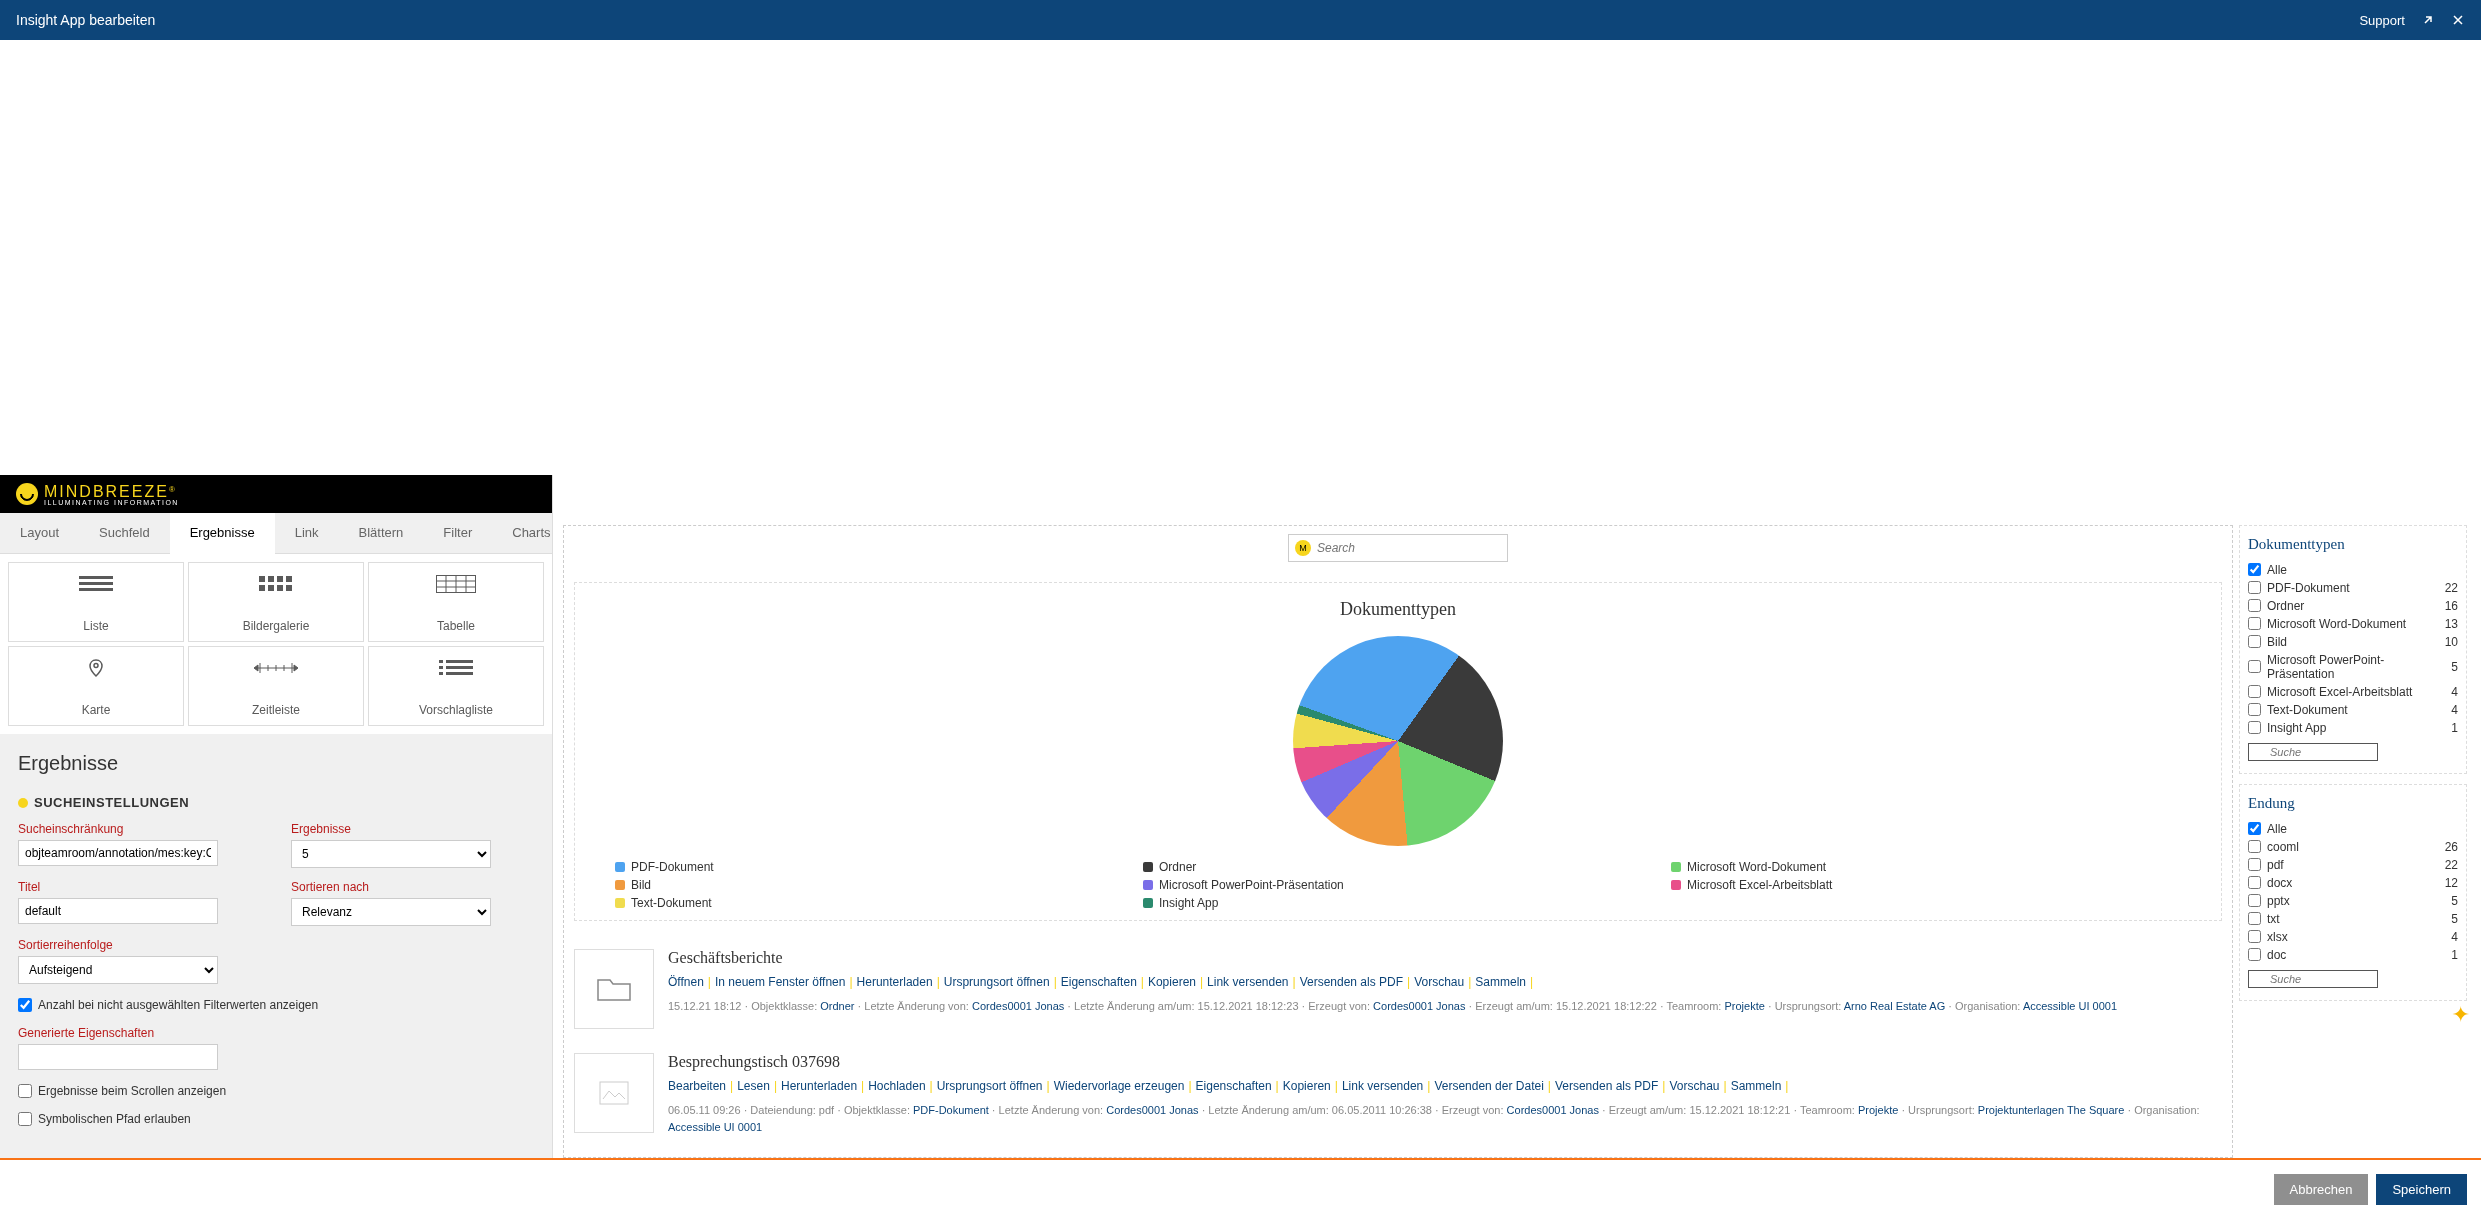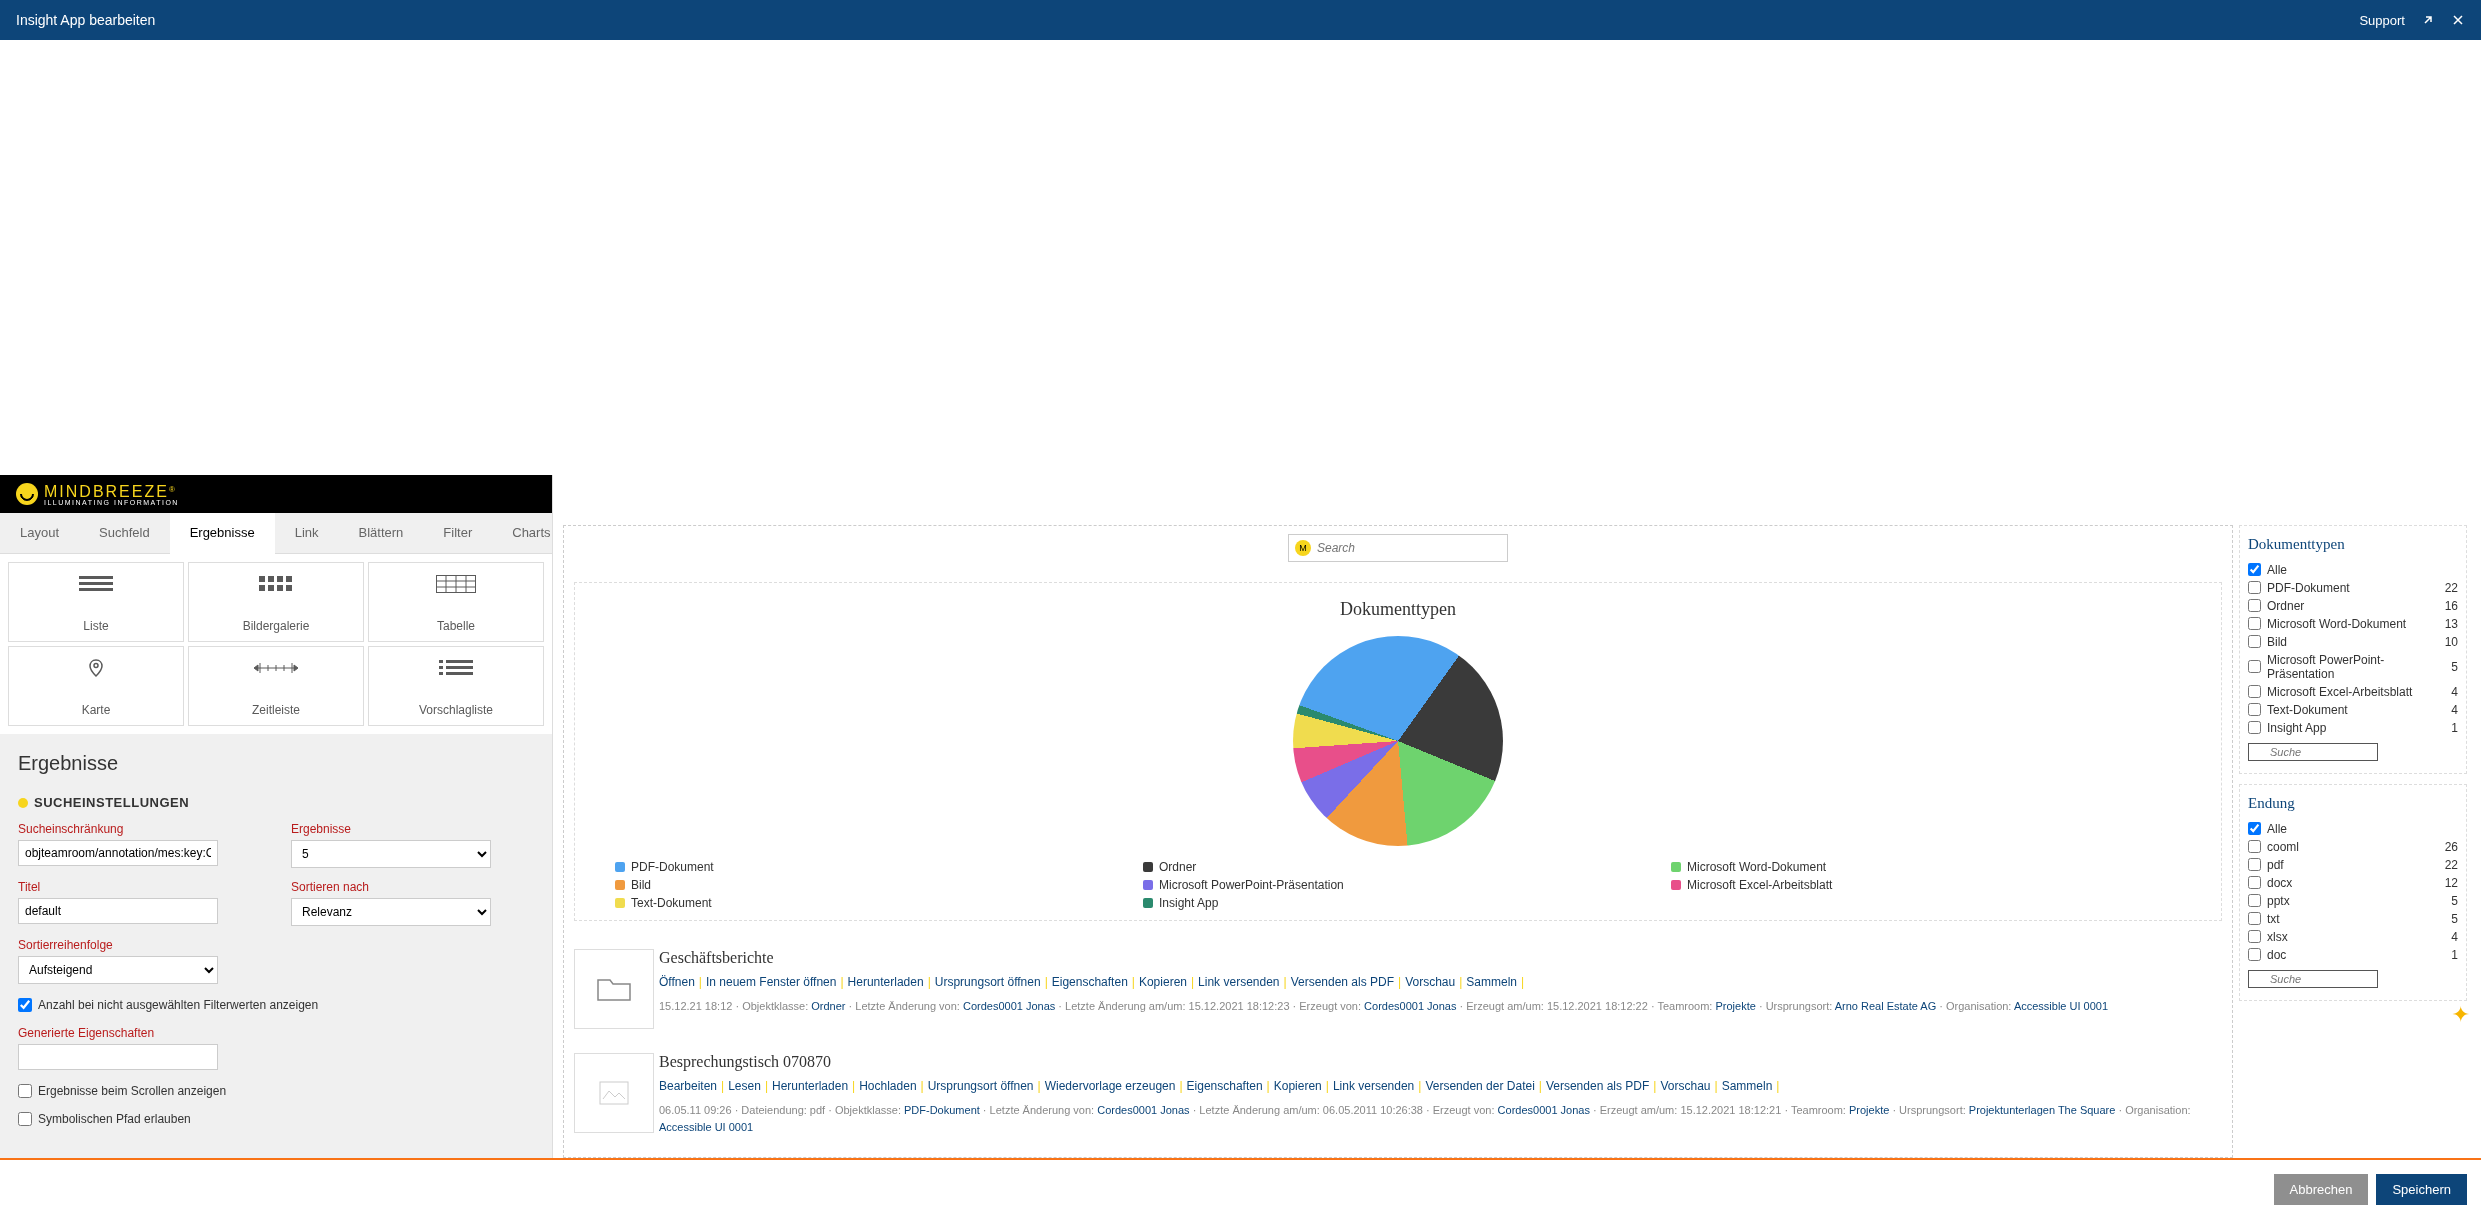--- a/index.html
+++ b/index.html
@@ -39,21 +39,21 @@
 .search-box { display:flex; align-items:center; border:1px solid #ccc; width:220px; height:28px; padding:0 6px;}
 .search-logo { width:16px; height:16px; background:#f7d51d; border-radius:50%; margin-right:6px; display:inline-flex; align-items:center; justify-content:center; font-size:9px; color:#000;}
 .search-box input { border:none; outline:none; flex:1; font-size:12px; color:#888; font-style:italic;}
 .chart-area { border:1px dashed #ddd; padding:16px 10px 10px 10px; margin-bottom:18px;}
 .chart-title { text-align:center; font-size:18px; font-family:Georgia,serif; color:#333; margin-bottom:16px;}
 .pie-wrap { display:flex; justify-content:center; margin-bottom:14px;}
 .pie { width:210px; height:210px; border-radius:50%; }
 .legend { display:grid; grid-template-columns:repeat(3, 1fr); gap:4px 18px; font-size:12px; padding:0 30px;}
 .legend-item { display:flex; align-items:center; gap:6px; color:#333;}
 .lsq { width:10px; height:10px; border-radius:2px;}
-.result-item { display:flex; gap:5px; padding:10px 0 14px 0;}
+.result-item { display:flex; gap:14px; padding:10px 0 14px 0;}
 .thumb { width:80px; height:80px; border:1px solid #ddd; display:flex; align-items:center; justify-content:center; color:#888; flex-shrink:0;}
 .result-body { flex:1; font-size:12px;}
 .result-title { font-size:16px; font-weight:500; font-family:Georgia,serif; margin-bottom:6px;}
 .action-line { margin-bottom:6px; line-height:1.6;}
 .action-line a { color:#0d4579; text-decoration:none; font-size:12px;}
 .action-sep { color:#f7d51d; margin:0 4px;}
 .meta-line { color:#888; font-size:11px; line-height:1.5;}
 .meta-line .ml { color:#0d4579;}
 .filter-col { width:232px; display:flex; flex-direction:column; gap:10px; padding-right:4px;}
 .filter-block { border:1px dashed #ddd; padding:10px 8px 12px 8px; position:relative;}
@@ -296,21 +296,21 @@
             </div>
           </div>
           <div class="result-item">
             <div class="thumb">
               <svg width="30" height="24" stroke="#ccc" fill="none">
                 <rect x="1" y="1" width="28" height="22"></rect>
                 <path d="M4 18 L10 10 L16 16 L20 12 L26 18"></path>
               </svg>
             </div>
             <div class="result-body">
-              <div class="result-title">Besprechungstisch 070870</div>
+              <div class="result-title">Besprechungstisch 037698</div>
               <div class="action-line"><a href="#">Bearbeiten</a><span class="action-sep">|</span><a href="#">Lesen</a><span class="action-sep">|</span><a href="#">Herunterladen</a><span class="action-sep">|</span><a href="#">Hochladen</a><span class="action-sep">|</span><a href="#">Ursprungsort öffnen</a><span class="action-sep">|</span><a href="#">Wiedervorlage erzeugen</a><span class="action-sep">|</span><a href="#">Eigenschaften</a><span class="action-sep">|</span><a href="#">Kopieren</a><span class="action-sep">|</span><a href="#">Link versenden</a><span class="action-sep">|</span><a href="#">Versenden der Datei</a><span class="action-sep">|</span><a href="#">Versenden als PDF</a><span class="action-sep">|</span><a href="#">Vorschau</a><span class="action-sep">|</span><a href="#">Sammeln</a><span class="action-sep">|</span></div>
               <div class="meta-line"><span>06.05.11 09:26 · Dateiendung: pdf · Objektklasse: </span><span class="ml">PDF-Dokument</span><span> · Letzte Änderung von: </span><span class="ml">Cordes0001 Jonas</span><span> · Letzte Änderung am/um: 06.05.2011 10:26:38 · Erzeugt von: </span><span class="ml">Cordes0001 Jonas</span><span> · Erzeugt am/um: 15.12.2021 18:12:21 · Teamroom: </span><span class="ml">Projekte</span><span> · Ursprungsort: </span><span class="ml">Projektunterlagen The Square</span><span> · Organisation: </span><span class="ml">Accessible UI 0001</span></div>
             </div>
           </div>
         </div>
     </div>
     <div class="filter-col">
       <div class="filter-block">
         <div class="filter-title">Dokumenttypen</div>
         <div class="filter-row">

